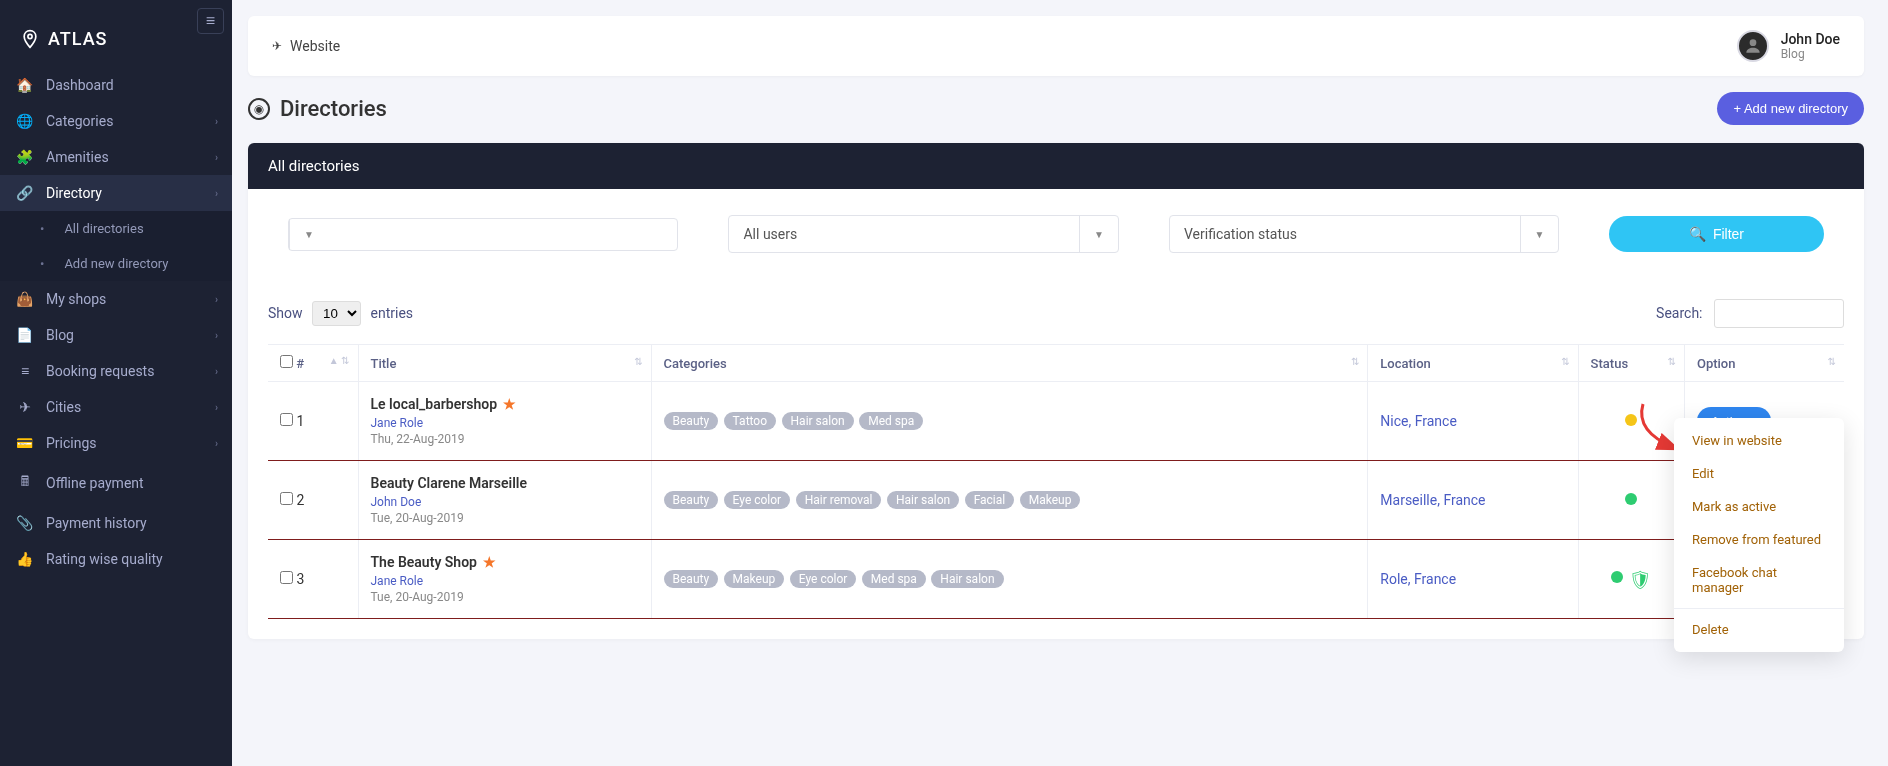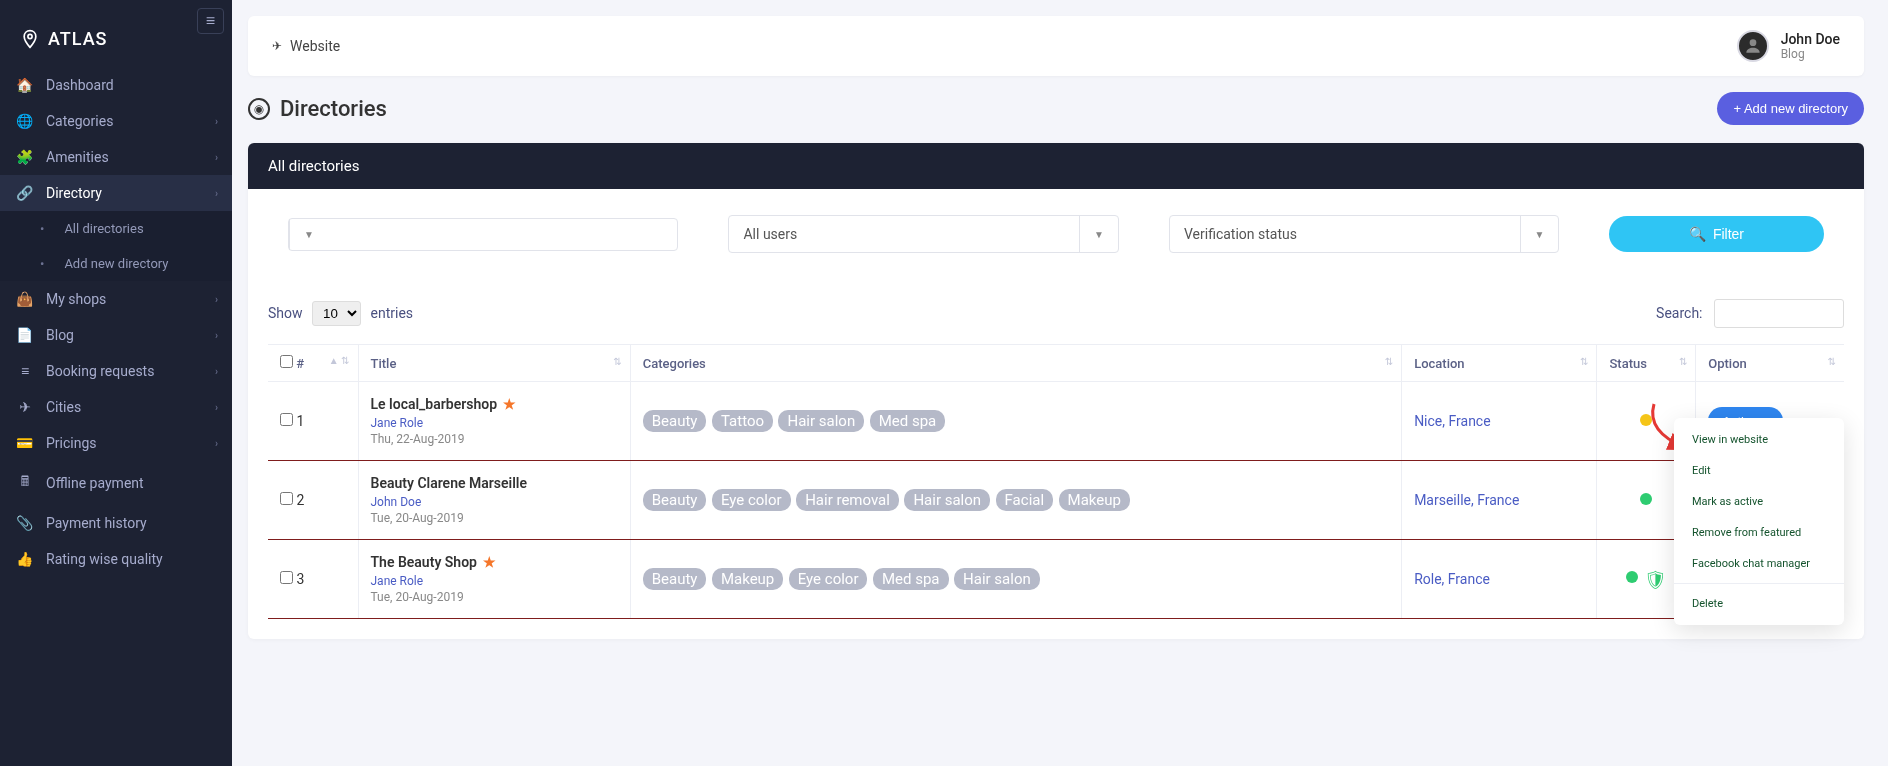--- a/index.html
+++ b/index.html
@@ -43,30 +43,30 @@
 table { width: 100%; border-collapse: collapse; }
 th { text-align: left; padding: 10px 12px; border-top: 1px solid #eceef4; border-bottom: 1px solid #eceef4; color: #5b6186; font-weight: 500; font-size: 13px; position: relative; border-right: 1px solid #eceef4; }
 th:last-child { border-right: none; }
 th .sort { position: absolute; right: 8px; color: #c3c7d9; font-size: 10px; }
 td { padding: 14px 12px; border-bottom: 1px solid #7f1d1d; vertical-align: middle; border-right: 1px solid #eceef4; }
 td:last-child { border-right: none; }
 .title-cell .title { font-weight: 600; color: #333; font-size: 14px; display: flex; align-items: center; gap: 6px; }
 .title-cell .meta { color: #4a5cc4; font-size: 12px; margin-top: 4px; }
 .title-cell .date { color: #888; font-size: 12px; margin-top: 2px; }
 .star { color: #f5762a; font-size: 14px; }
-.badge { display: inline-block; background: #b5b9c8; color: #fff; padding: 2px 9px; border-radius: 10px; font-size: 15px; margin: 2px 2px 2px 0; }
+.badge { display: inline-block; background: #b5b9c8; color: #fff; padding: 2px 9px; border-radius: 10px; font-size: 12px; margin: 2px 2px 2px 0; }
 .location-link { color: #4a5cc4; }
 .status-dot { width: 12px; height: 12px; border-radius: 50%; display: inline-block; }
 .status-yellow { background: #f5c518; }
 .status-green { background: #2ecc71; }
 .shield { color: #2ecc71; font-size: 18px; margin-left: 6px; vertical-align: middle; }
 .action-cell { position: relative; }
 .action-btn { background: #2f86ef; color: #fff; border: none; padding: 7px 14px; border-radius: 14px; font-size: 13px; cursor: pointer; }
 .dropdown { position: absolute; right: 0; top: 36px; background: #fff; border-radius: 6px; box-shadow: 0 6px 24px rgba(0,0,0,0.12); min-width: 170px; z-index: 10; padding: 6px 0; }
-.dropdown-item { padding: 9px 18px; color: #14532d; font-size: 11px; cursor: pointer; }
+.dropdown-item { padding: 9px 18px; color: #a16207; font-size: 13px; cursor: pointer; }
 .dropdown-divider { height: 1px; background: #eceef4; margin: 4px 0; }
 .arrow-svg { position: absolute; left: -52px; top: 20px; }
 .checkbox-cell { width: 40px; }
 </style>
 </head>
 <body>
 
 <div class="layout">
   <aside class="sidebar">
     <button class="sidebar-toggle">≡</button>

